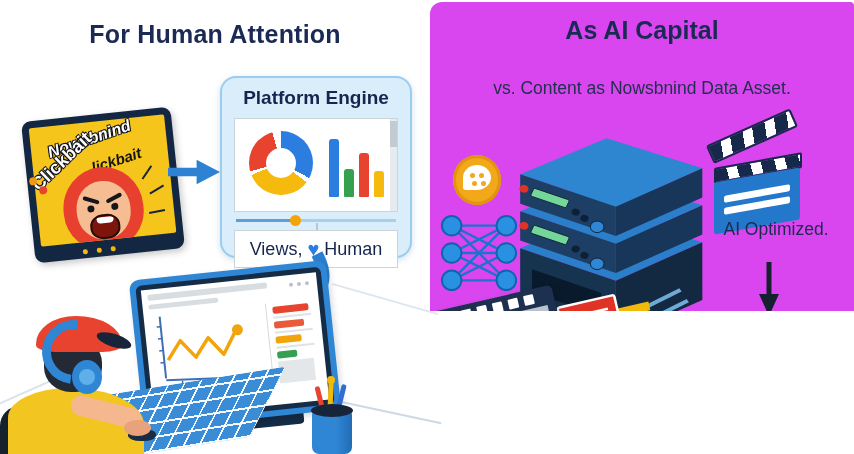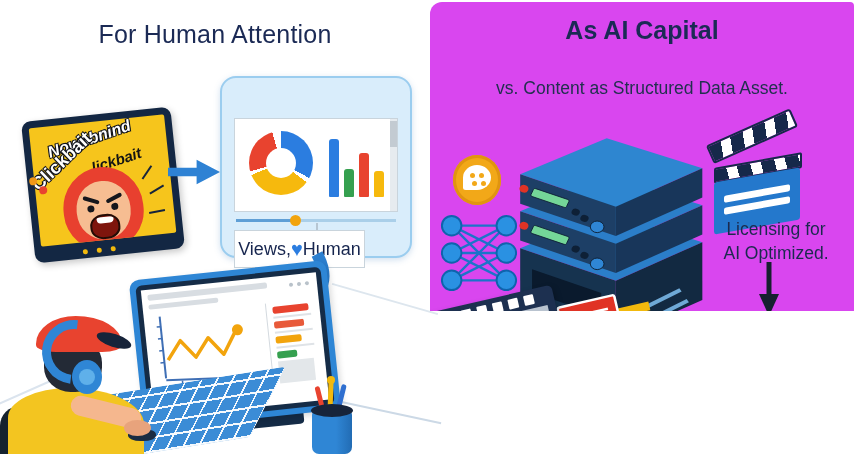--- a/index.html
+++ b/index.html
@@ -1,21 +1,21 @@
 <!DOCTYPE html>
 <html><head>
 <meta charset="utf-8">
 <style>
 *{margin:0;padding:0;box-sizing:border-box}
 body{background:#ddd;font-family:"Liberation Sans",sans-serif}
 #canvas{position:relative;width:854px;height:454px;background:#fff;overflow:hidden}
 .abs{position:absolute}
 
 
-#left-title{left:0;top:20px;width:430px;text-align:center;font-size:25px;font-weight:normal;color:#1b2a55;letter-spacing:.2px}
+#left-title{left:0;top:20px;width:430px;text-align:center;font-size:25px;font-weight:bold;color:#1b2a55;letter-spacing:.2px}
 
 
 #cbw{left:28px;top:114px;width:150px;height:142px;background:#132743;border-radius:9px;padding:7px 7px 16px 7px;transform:rotate(-6deg);box-shadow:2px 3px 7px rgba(0,0,0,.22)}
 #cbw-in{position:relative;width:100%;height:100%;background:#f6c51c;overflow:hidden;border-radius:2px}
 .cb-dot{position:absolute;width:8px;height:8px;border-radius:50%;z-index:3}
 #cbd1{left:2px;top:56px;background:#f09819}
 #cbd2{left:11px;top:66px;background:#e8432f}
 .cb-txt{position:absolute;white-space:nowrap;font-weight:bold}
 #cb-t1{left:16px;top:8px;font-size:16px;font-style:italic;color:#fff;transform:rotate(-13deg);text-shadow:-1px -1px 0 #10131c,1px -1px 0 #10131c,-1px 1px 0 #10131c,1px 1px 0 #10131c}
 #cb-t2{left:-8px;top:26px;font-size:18px;color:#fff;transform:rotate(-38deg);text-shadow:-1px -1px 0 #10131c,1px -1px 0 #10131c,-1px 1px 0 #10131c,1px 1px 0 #10131c}
@@ -48,21 +48,21 @@
 #pe-thumb{position:absolute;right:0;top:2px;width:7px;height:26px;background:#c3cbd2}
 #donut{position:absolute;left:14px;top:12px;width:64px;height:64px;border-radius:50%;background:conic-gradient(#2b7de0 0deg 118deg,#fff 118deg 127deg,#f6b90d 127deg 248deg,#fff 248deg 255deg,#e8432f 255deg 344deg,#fff 344deg 360deg)}
 #donut::after{content:"";position:absolute;inset:17px;background:#fff;border-radius:50%}
 #bars{position:absolute;left:94px;bottom:14px;width:58px;height:62px;display:flex;align-items:flex-end;gap:5px}
 .bar{width:10px;border-radius:3px 3px 1px 1px}
 #bar1{background:#2b7de0}#bar2{background:#35a04f}#bar3{background:#e8432f}#bar4{background:#f6b90d}
 #pe-slider{position:absolute;left:14px;top:141px;width:160px;height:3px;background:#aacfe9}
 #pe-slider-fill{position:absolute;left:0;top:0;width:60px;height:3px;background:#5f9fd6}
 #pe-dot{position:absolute;left:54px;top:-4px;width:11px;height:11px;border-radius:50%;background:#f2a40d}
 #pe-tick{position:absolute;left:50%;top:4px;width:2px;height:7px;background:#b7c6d2}
-#pe-metrics{position:absolute;left:12px;top:152px;width:131px;height:38px;background:#fff;border:1.5px solid #c9d4dc;display:flex;align-items:center;justify-content:center;font-size:18px;color:#16254e}
+#pe-metrics{position:absolute;left:12px;top:152px;width:164px;height:38px;background:#fff;border:1.5px solid #c9d4dc;display:flex;align-items:center;justify-content:center;gap:5px;font-size:18px;color:#16254e}
 #heart{color:#2b7de0;font-size:20px;line-height:1}
 
 
 #curve-arrow{left:245px;top:250px;width:110px;height:85px}
 
 
 .desk{position:absolute;height:2px;background:#ccd9e6}
 #dl1{left:268px;top:404px;width:175px;transform:rotate(12deg)}
 #dl2{left:330px;top:298px;width:110px;transform:rotate(16deg);background:#dde6ee}
 #dl3{left:-12px;top:390px;width:80px;transform:rotate(-24deg);background:#dbe4ee}
@@ -204,20 +204,21 @@
     <div class="cb-dot" id="cbd1"></div>
     <div class="cb-dot" id="cbd2"></div>
     <div class="vdot" id="vd1"></div>
     <div class="vdot" id="vd2"></div>
     <div class="vdot" id="vd3"></div>
   </div>
 
   <div class="abs" id="arrow-right"></div>
 
   <div class="abs" id="pe">
+    <div id="pe-title">Platform Engine</div>
     <div id="pe-panel">
       <div id="donut"></div>
       <div id="bars">
         <div class="bar" id="bar1" style="height: 58px;"></div>
         <div class="bar" id="bar2" style="height: 28px;"></div>
         <div class="bar" id="bar3" style="height: 44px;"></div>
         <div class="bar" id="bar4" style="height: 26px;"></div>
       </div>
       <div id="pe-scroll">
           <div id="pe-thumb"></div>
@@ -301,21 +302,21 @@
     <div class="pen" id="pen1"></div>
     <div class="pen" id="pen2"></div>
     <div class="pen" id="pen2b"></div>
     <div class="pen" id="pen3"></div>
     <div id="cup-body"></div>
     <div id="cup-rim"></div>
   </div>
 
   <div class="abs" id="rp">
     <div id="rp-title">As AI Capital</div>
-    <div class="rp-sub" id="rs2">vs. Content as Structured Data Asset.</div>
+    <div class="rp-sub" id="rs2">vs. Content as Nowsbnind Data Asset.</div>
 
     <div id="chat">
       <div id="chat-ring"></div>
       <div id="chat-bub"></div>
       <div id="chat-dots"></div>
     </div>
 
     <svg id="nn" viewBox="0 0 84 88">
       <g stroke="#1b74c9" stroke-width="2.4">
         <line x1="14" y1="16" x2="70" y2="16"></line>
@@ -415,21 +416,20 @@
     <div id="clap">
       <div id="clap-top"></div>
       <div id="clap-mid"></div>
       <div id="clap-body">
         <div class="clap-stripe" id="cs1"></div>
         <div class="clap-stripe" id="cs2"></div>
       </div>
     </div>
 
     <div id="lic">
-      <div>Licensing for</div>
       <div>AI Optimized.</div>
     </div>
 
     <svg id="var" viewBox="0 0 26 60">
       <line x1="13" y1="2" x2="13" y2="36" stroke="#16202f" stroke-width="5"></line>
       <polygon points="3,34 23,34 13,56" fill="#16202f"></polygon>
     </svg>
     <svg id="dar" viewBox="0 0 84 56">
       <line x1="6" y1="6" x2="52" y2="34" stroke="#16202f" stroke-width="5"></line>
       <polygon points="67,43 46,42 57,25" fill="#16202f"></polygon>

